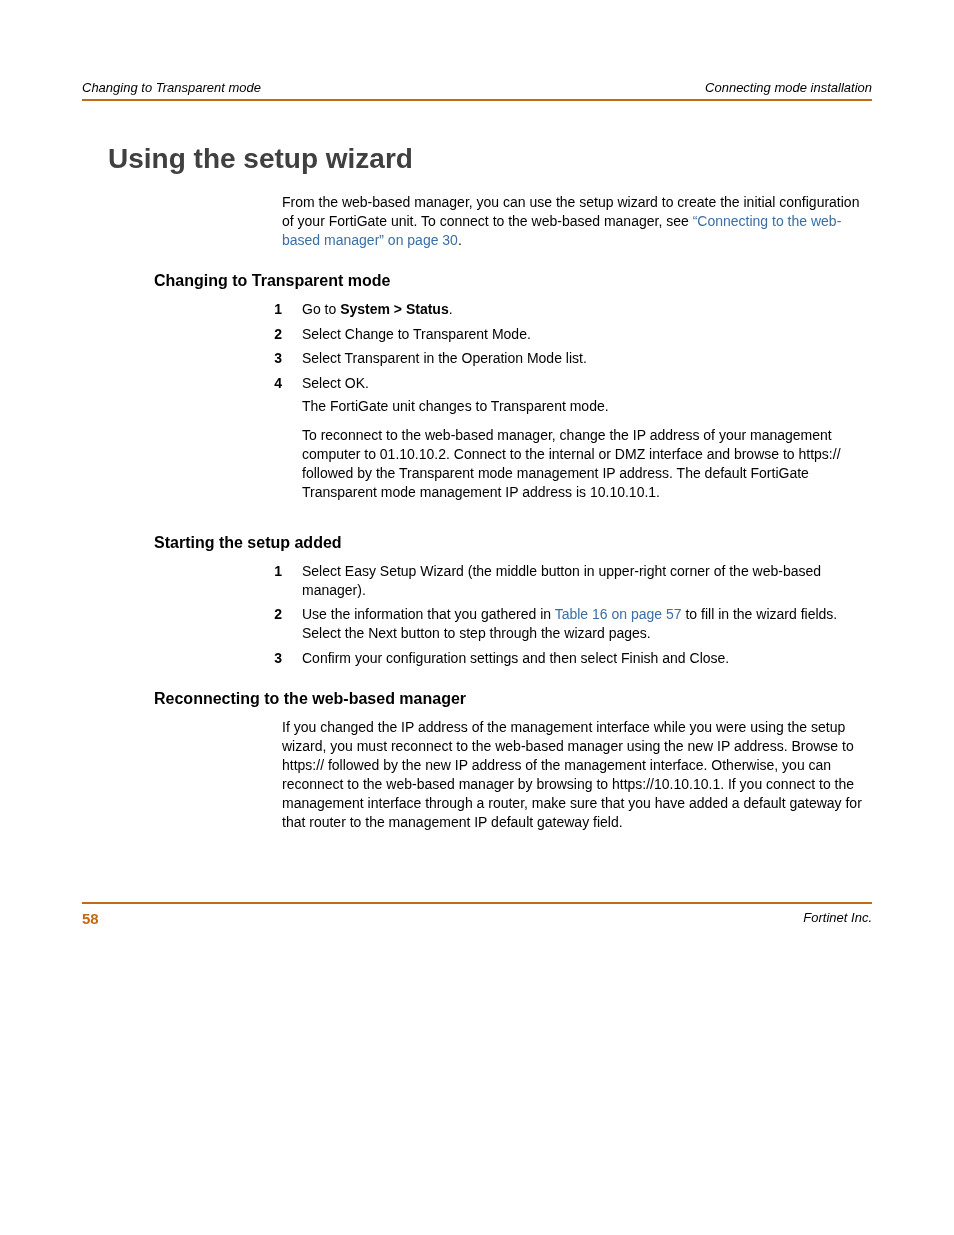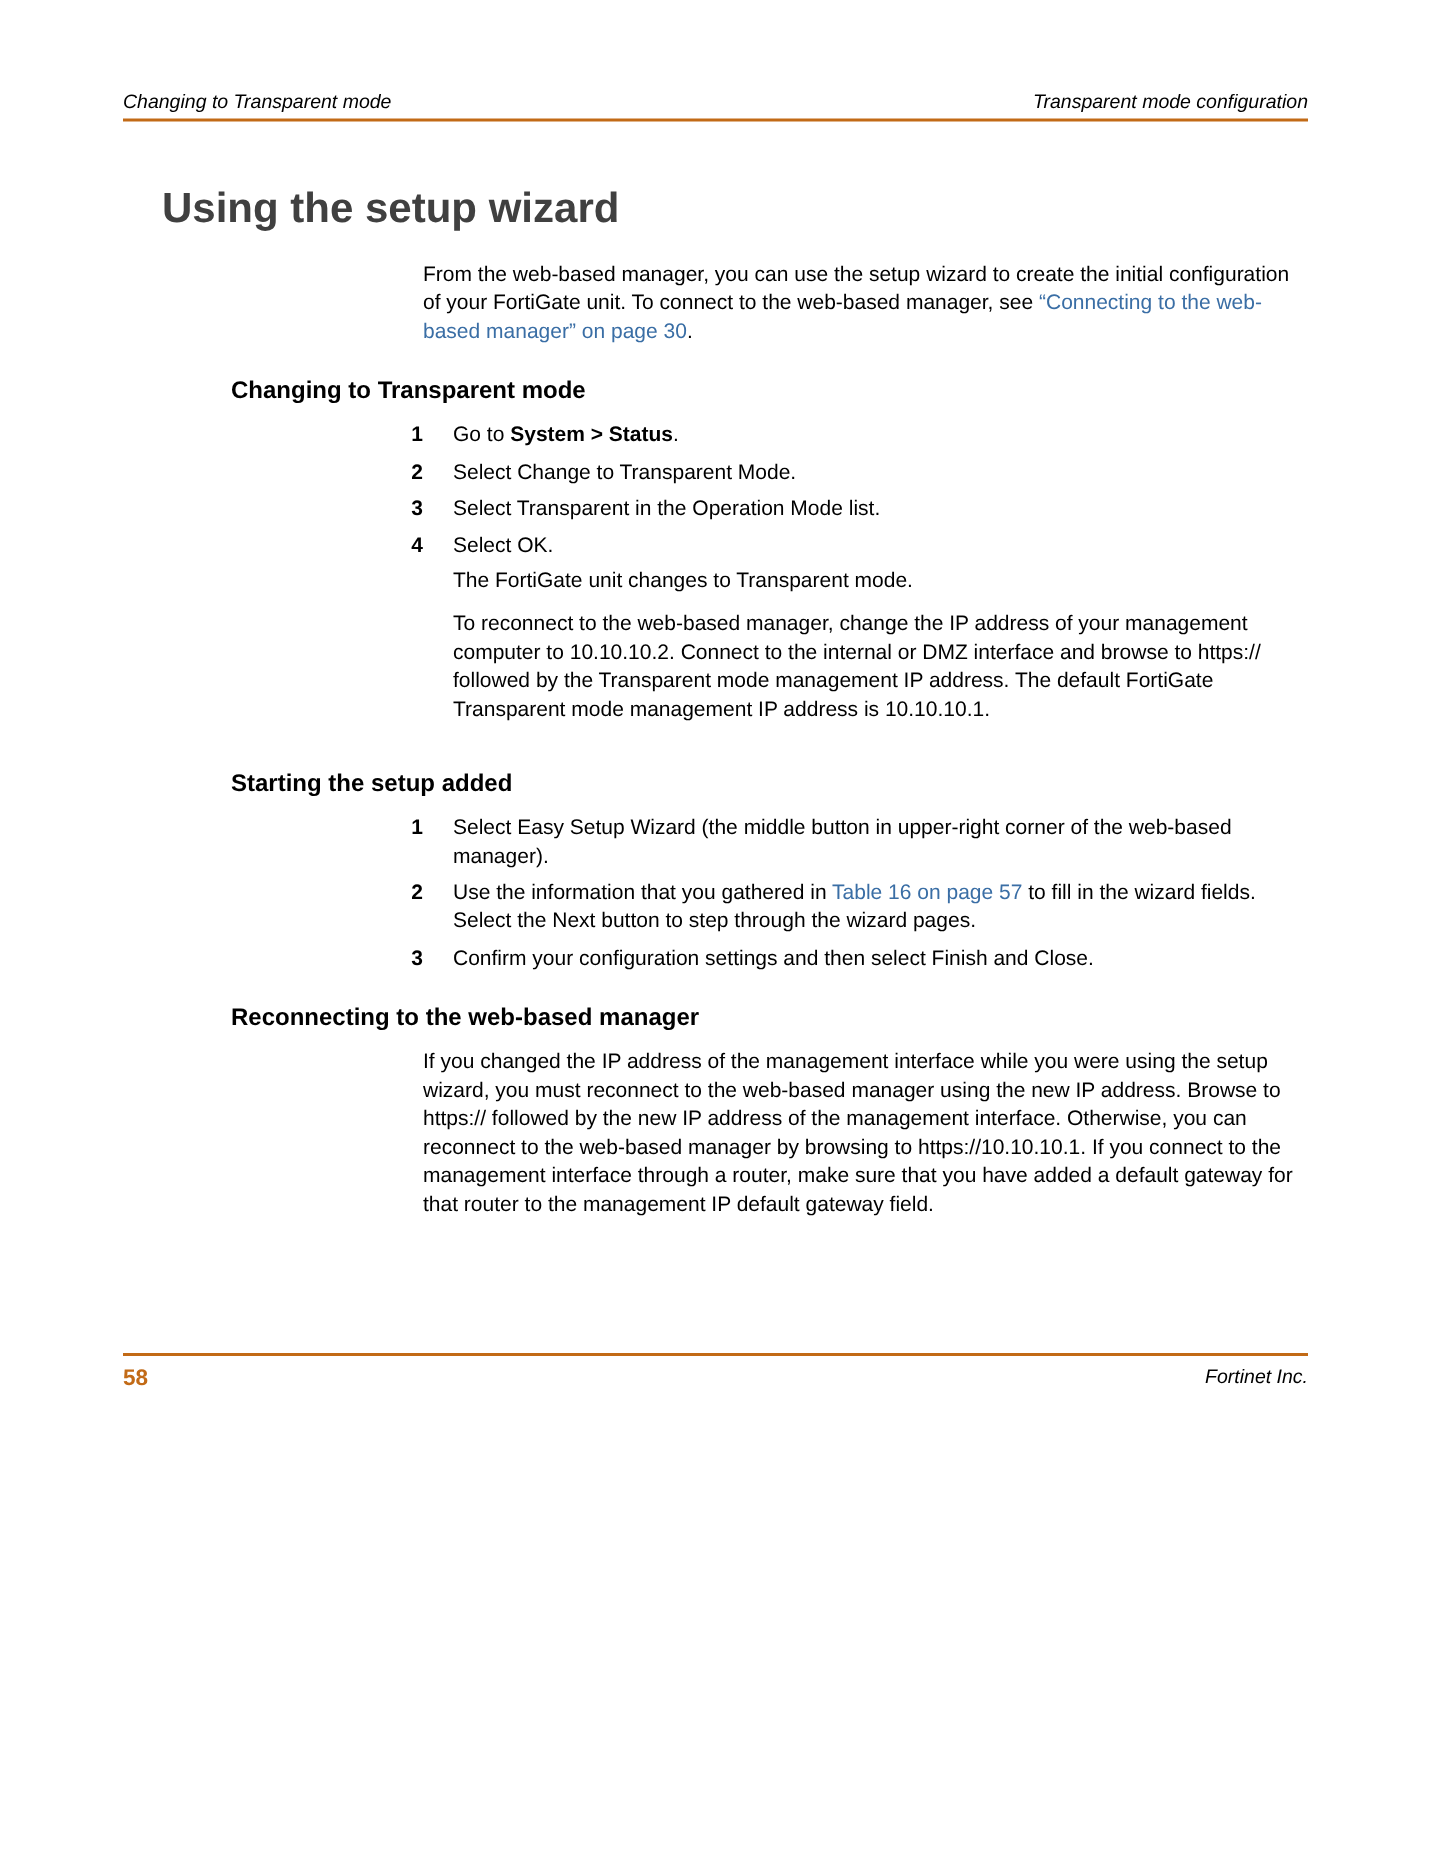--- a/index.html
+++ b/index.html
@@ -7,21 +7,21 @@
     margin: 0;
     padding: 0;
     background: #fff;
     color: #000;
   }
   .page {
     width: 954px;
     height: 999px;
     position: relative;
     box-sizing: border-box;
-    padding: 60px 82px 70px 82px;
+    padding: 80px 82px 70px 82px;
   }
   .running-header {
     display: flex;
     justify-content: space-between;
     font-style: italic;
     font-size: 13px;
     color: #000;
     border-bottom: 2px solid #c26a16;
     padding-bottom: 4px;
     margin-bottom: 42px;
@@ -81,21 +81,21 @@
   .footer .page-num { color: #c26a16; font-weight: bold; font-size: 15px; }
   .footer .company { font-style: italic; }
 </style>
 </head>
 <body>
 
 <div class="page">
 
   <div class="running-header">
     <span>Changing to Transparent mode</span>
-    <span>Transparent mode configuration</span>
+    <span>Connecting mode installation</span>
   </div>
 
   <h1 class="section-heading">Using the setup wizard</h1>
 
   <div class="body-indent">
     <p>
       <span>From the web-based manager, you can use the setup wizard to create the initial configuration of your FortiGate unit. To connect to the web-based manager, see </span><a class="link">“Connecting to the web-based manager” on page 30</a><span>.</span>
     </p>
   </div>
 
@@ -117,21 +117,21 @@
       <span class="num">3</span>
       <div class="item-body">
         <span>Select Transparent in the Operation Mode list.</span>
       </div>
     </li>
     <li>
       <span class="num">4</span>
       <div class="item-body">
         <p style="margin-bottom:4px;">Select OK.</p>
         <p>The FortiGate unit changes to Transparent mode.</p>
-        <p>To reconnect to the web-based manager, change the IP address of your management computer to 10.10.10.2. Connect to the internal or DMZ interface and browse to https:// followed by the Transparent mode management IP address. The default FortiGate Transparent mode management IP address is 10.10.10.1.</p>
+        <p>To reconnect to the web-based manager, change the IP address of your management computer to 01.10.10.2. Connect to the internal or DMZ interface and browse to https:// followed by the Transparent mode management IP address. The default FortiGate Transparent mode management IP address is 10.10.10.1.</p>
       </div>
     </li>
   </ol>
 
   <h2 class="subheading">Starting the setup added</h2>
   <ol class="numlist">
     <li>
       <span class="num">1</span>
       <div class="item-body">
         <span>Select Easy Setup Wizard (the middle button in upper-right corner of the web-based manager).</span>

